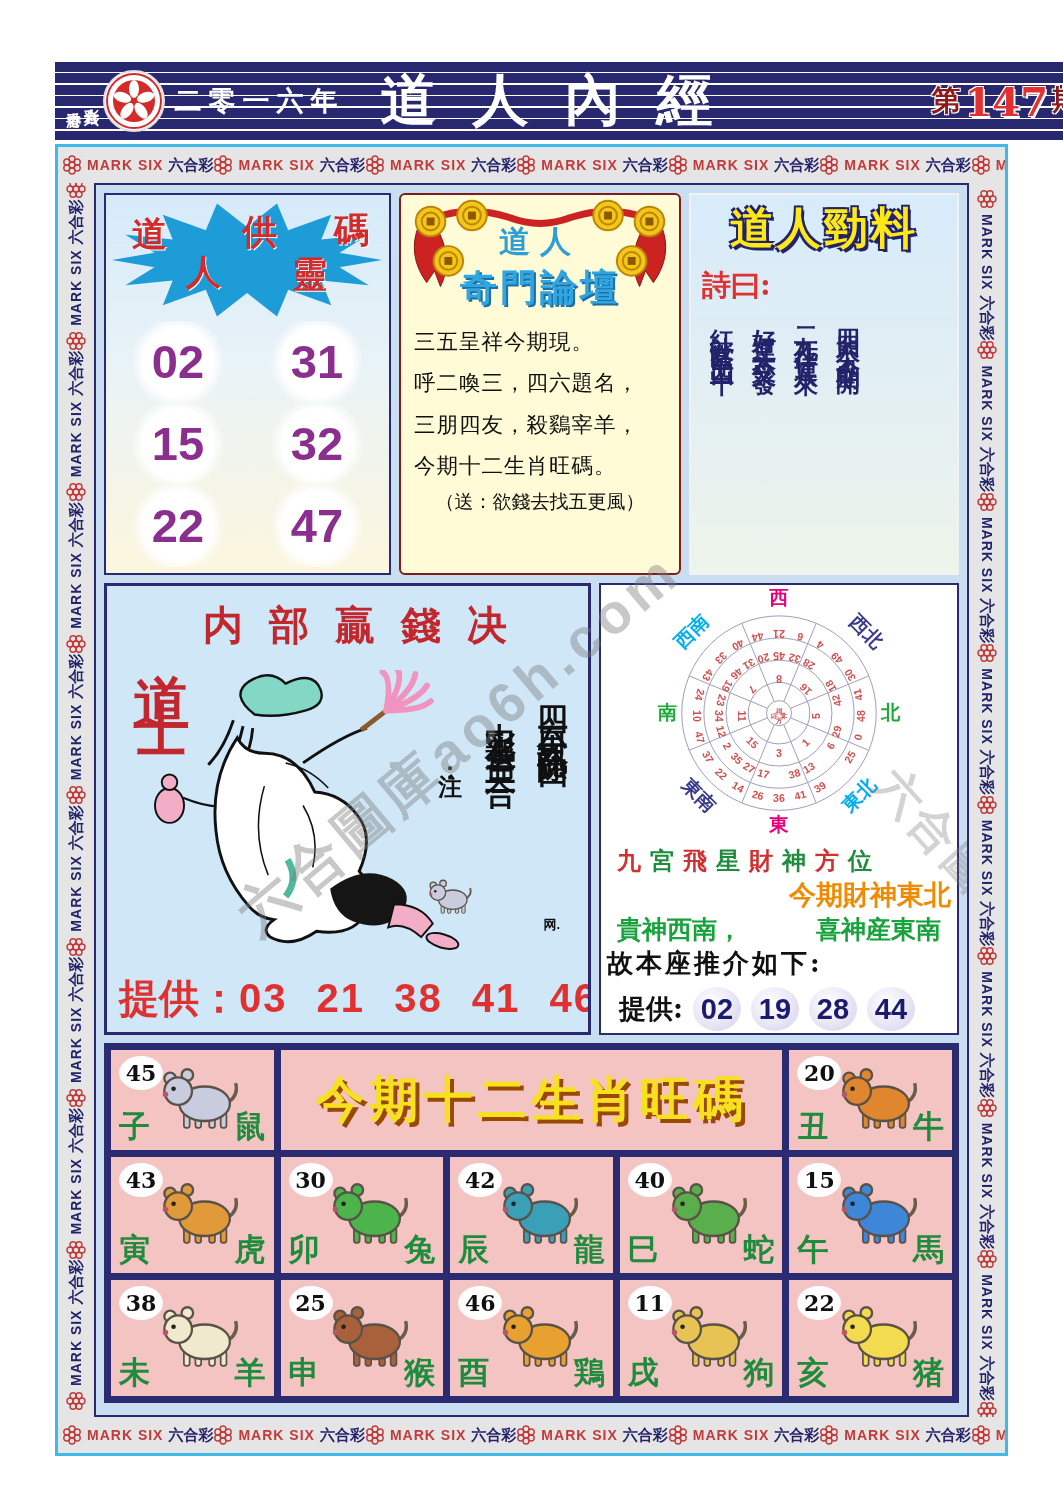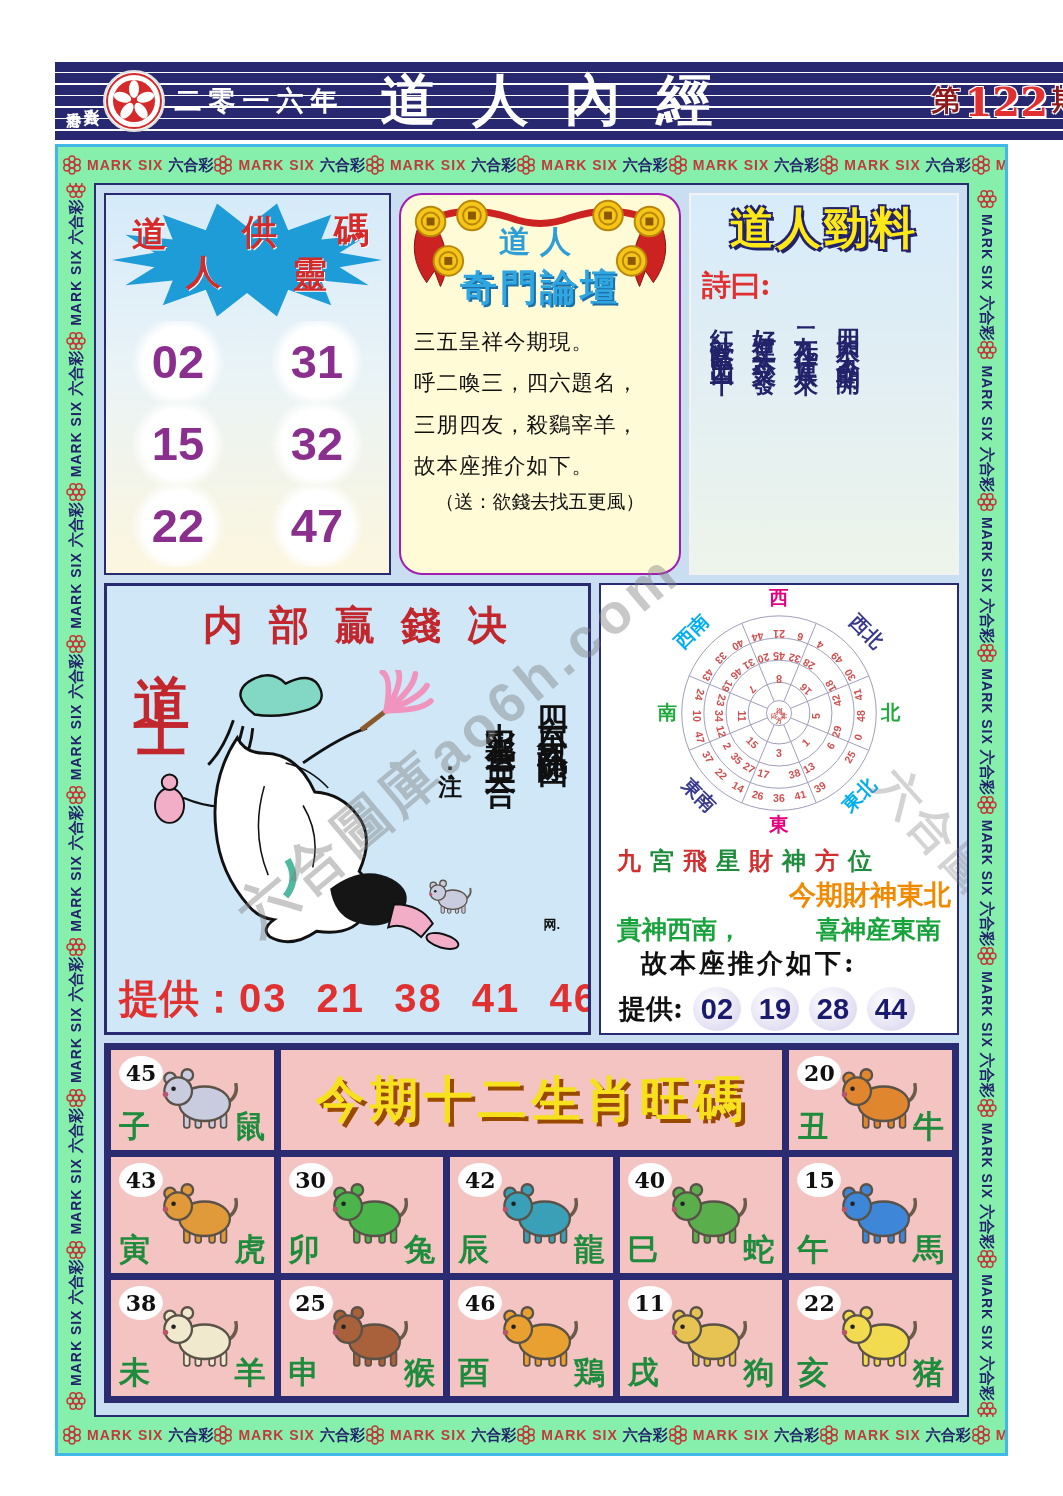--- a/index.html
+++ b/index.html
@@ -22,21 +22,21 @@
     font-family:"DejaVu Serif",serif}
   .masthead{flex:1;text-align:left;color:#fff;font-weight:bold;font-size:56px;
     letter-spacing:36px;padding-left:36px;font-family:"DejaVu Serif",serif;white-space:nowrap}
   .issue{display:flex;align-items:center;margin-right:14px;font-family:"DejaVu Serif",serif;white-space:nowrap}
   .issue .cn{color:#8B1A1A;font-weight:bold;font-size:29px;
     text-shadow:-1px -1px 0 #fff,1px -1px 0 #fff,-1px 1px 0 #fff,1px 1px 0 #fff}
   .issue .num{color:#E23030;font-weight:bold;font-size:40px;margin:0 4px;
     text-shadow:-1px -1px 0 #fff,1px -1px 0 #fff,-1px 1px 0 #fff,2px 2px 0 #fff}
 
   
-  .frame{position:absolute;left:55px;top:144px;width:953px;height:1312px;border:3px solid #3FB9E8;background:#86efac}
+  .frame{position:absolute;left:55px;top:144px;width:953px;height:1312px;border:3px solid #3FB9E8;background:#e5e5e5}
   .strip{position:absolute;display:flex;align-items:center;justify-content:space-between;padding:0 4px;overflow:hidden}
   .strip.top{left:0;top:0;right:0;height:36px}
   .strip.bottom{left:0;bottom:0;right:0;height:36px}
   .vwrap{position:absolute;overflow:hidden}
   .vwrap.left{left:0;top:36px;bottom:36px;width:36px}
   .vwrap.right{right:0;top:36px;bottom:36px;width:36px}
   .vstrip{position:absolute;left:50%;top:50%;width:1234px;height:36px;display:flex;align-items:center;
     justify-content:space-between;padding:0 6px}
   .vwrap.left .vstrip{transform:translate(-50%,-50%) rotate(-90deg)}
   .vwrap.right .vstrip{transform:translate(-50%,-50%) rotate(90deg)}
@@ -58,21 +58,21 @@
   .burst{position:absolute;left:4px;top:6px;width:275px;height:118px}
   .burst-char{position:absolute;color:#D42A2A;font-weight:bold;font-size:35px;
     font-family:"DejaVu Serif",serif;text-shadow:1px 1px 0 #fff}
   .b-rows{position:absolute;left:0;right:0;top:126px;bottom:10px;display:flex;flex-direction:column;
     justify-content:space-between;padding:0 24px}
   .b-row{display:flex;justify-content:space-between}
   .b-num{width:96px;height:82px;line-height:82px;text-align:center;color:#8B2F8F;font-weight:bold;
     font-size:47px;background:radial-gradient(circle,#ffffff 55%,rgba(255,255,255,0) 74%)}
 
   
-  .box2{width:282px;border:2px solid #a21caf;border-radius:23px;background:#FFFBD6;position:relative;overflow:hidden}
+  .box2{width:282px;border:2px solid #7f1d1d;border-radius:6px;background:#FFFBD6;position:relative;overflow:hidden}
   .coins{position:absolute;left:0;top:0;width:100%;height:120px}
   .f-title1{margin-top:26px;text-align:center;color:#2E9FD6;font-weight:bold;font-size:31px;
     font-family:"DejaVu Serif",serif;letter-spacing:10px}
   .f-title2{text-align:center;color:#2FA6E0;font-weight:bold;font-size:37px;letter-spacing:3px;
     font-family:"DejaVu Serif",serif;text-shadow:2px 2px 0 #1C6FA8}
   .f-lines{padding:8px 13px 0 13px;color:#101010;font-size:21.5px;line-height:1.93;
     font-family:"DejaVu Serif",serif;letter-spacing:1px}
   .f-footer{padding:2px 6px;text-align:center;color:#101010;font-size:19px;font-family:"DejaVu Serif",serif}
 
   
@@ -106,21 +106,21 @@
   .m-net{position:absolute;right:28px;bottom:98px;color:#101010;font-size:13px;font-weight:bold}
 
   
   .box5{flex:1;border:2px solid #2A2A72;background:#fff;position:relative;padding:2px 6px;
     display:flex;flex-direction:column}
   .w-cap-title{margin-left:10px;font-weight:bold;font-size:24px;font-family:"DejaVu Serif",serif;letter-spacing:2px}
   .w-cap-title span{margin-right:7px}
   .w-line1{text-align:right;color:#F08A00;font-weight:bold;font-size:27px;font-family:Liberation Serif, serif}
   .w-line2{display:flex;justify-content:space-between;padding:0 10px;color:#17A23B;font-weight:bold;
     font-size:25px;font-family:"DejaVu Serif",serif}
-  .w-line3{margin-left:34px;color:#101010;font-weight:bold;font-size:26px;letter-spacing:3px;
+  .w-line3{color:#101010;font-weight:bold;font-size:26px;letter-spacing:3px;
     font-family:"DejaVu Serif",serif}
   .w-tigong{display:flex;align-items:center;gap:10px;margin:6px 0 0 12px}
   .w-tigong .lbl{color:#101010;font-weight:bold;font-size:27px;font-family:"DejaVu Serif",serif}
   .w-ball{width:48px;height:44px;line-height:44px;text-align:center;border-radius:50%;
     background:radial-gradient(circle at 40% 35%,#ffffff,#E2DEF2 70%);
     color:#1A1A6E;font-weight:bold;font-size:29px}
 
   
   .zodiac{margin-top:8px;background:#2B2B72;padding:7px;display:grid;height:360px;
     grid-template-columns:repeat(5,1fr);grid-template-rows:100px 1fr 1fr;gap:7px}
@@ -166,21 +166,21 @@
             <ellipse cx="28" cy="16" rx="5" ry="9" transform="rotate(288 28 28)"></ellipse>
           </g>
           <circle cx="28" cy="28" r="2.4" fill="#D42A2A"></circle>
         </svg>
       </div>
     </div>
     <span class="year">二零一六年</span>
     <span class="masthead serif">道人內經</span>
     <span class="issue">
       <span class="cn">第</span>
-      <span class="num">122</span>
+      <span class="num">147</span>
       <span class="cn">期</span>
     </span>
   </div>
 
   <div class="frame">
     <div class="strip top">
         <span class="unit">
           <svg width="20" height="20" viewBox="0 0 20 20">
             <circle cx="10" cy="10" r="3" fill="none" stroke="#C23A3A" stroke-width="1.4"></circle>
             <circle cx="10" cy="4" r="3" fill="none" stroke="#C23A3A" stroke-width="1.4"></circle>
@@ -686,21 +686,21 @@
                   <rect x="-4" y="-4" width="8" height="8" fill="#8B5A00"></rect>
                 </g>
             </g>
           </svg>
           <div class="f-title1">道人</div>
           <div class="f-title2">奇門論壇</div>
           <div class="f-lines">
             <div>三五呈祥今期現。</div>
             <div>呼二喚三，四六題名，</div>
             <div>三朋四友，殺鷄宰羊，</div>
-            <div>故本座推介如下。</div>
+            <div>今期十二生肖旺碼。</div>
           </div>
           <div class="f-footer">（送：欲錢去找五更風）</div>
         </div>
 
         <div class="box3">
           <div class="p-title">道人勁料</div>
           <div class="p-label">詩曰:</div>
           <div class="p-cols">
             <div class="p-col">四四不分今期開，</div>
             <div class="p-col">二九作伴連八來。</div>

